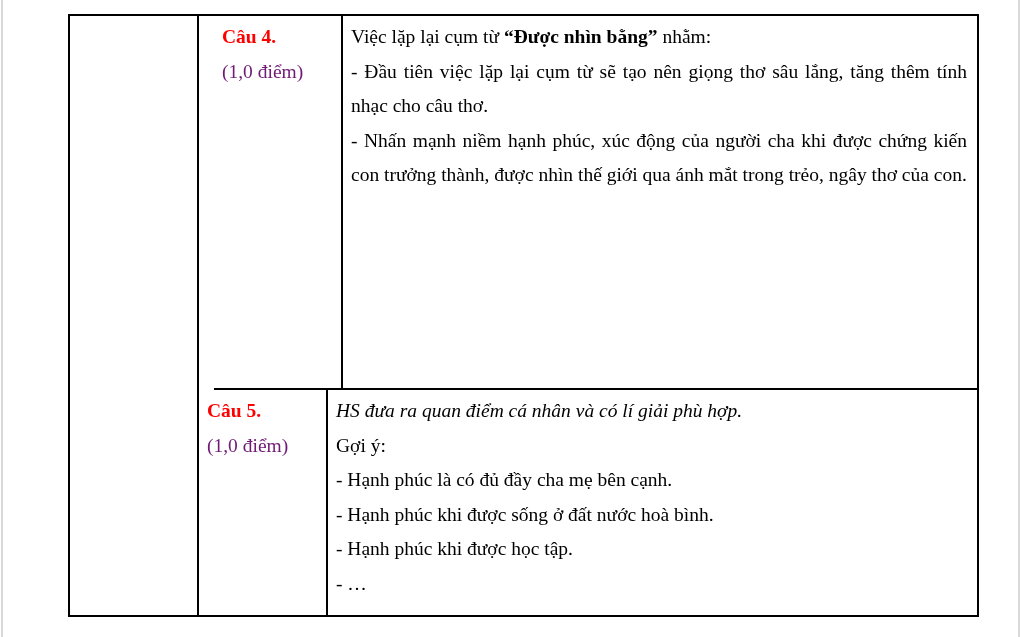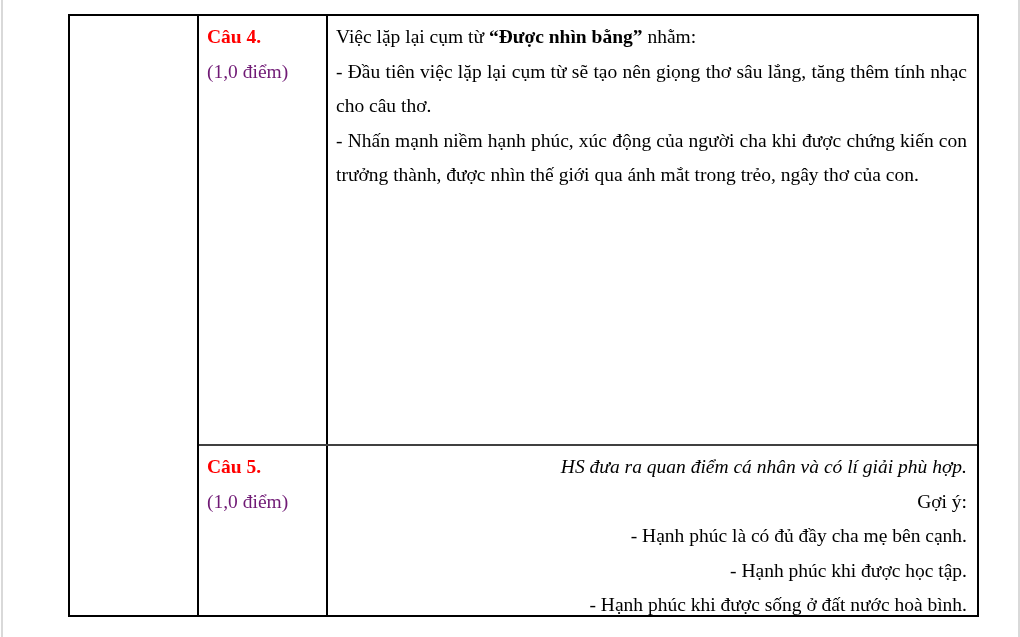--- a/index.html
+++ b/index.html
@@ -45,24 +45,25 @@
   }
   .qa-rows {
     flex: 1 1 auto;
     min-width: 0;
     display: flex;
     flex-direction: column;
   }
   .qa-row { display: flex; min-height: 0; }
   .qa-row.row-4 {
     flex: none;
-    height: 430px;
+    height: 374px;
     box-sizing: border-box;
-    border-bottom: 2px solid #404040;
+    border-bottom: 2px solid #000000;
     overflow: hidden;
+    margin-left: 15px;
   }
   .qa-row.row-5 { flex: 1 1 auto; overflow: hidden; }
 
   .q-cell {
     flex: none;
     width: 129px;
     box-sizing: border-box;
     border-right: 2px solid #000000;
     padding: 4px 4px 0 8px;
   }
@@ -82,21 +83,21 @@
     color: #ff0000;
   }
   .pts-label {
     font-weight: normal;
     color: #701a75;
   }
   .a-cell p {
     margin: 0;
     text-align: justify;
   }
-  .a-cell p.left { text-align: right; }
+  .a-cell p.left { text-align: left; }
   .italic-line { font-style: italic; }
   .bold-inline { font-weight: bold; }
 </style>
 </head>
 <body>
 
 <div class="page">
   <div class="page-edge left"></div>
   <div class="page-edge right"></div>
 
@@ -119,21 +120,21 @@
 
       <div class="qa-row row-5">
         <div class="q-cell">
           <div class="q-label">Câu 5.</div>
           <div class="pts-label">(1,0 điểm)</div>
         </div>
         <div class="a-cell">
           <p class="italic-line left">HS đưa ra quan điểm cá nhân và có lí giải phù hợp.</p>
           <p class="left">Gợi ý:</p>
           <p class="left">- Hạnh phúc là có đủ đầy cha mẹ bên cạnh.</p>
+          <p class="left">- Hạnh phúc khi được sống ở đất nước hoà bình.</p>
           <p class="left">- Hạnh phúc khi được học tập.</p>
-          <p class="left">- Hạnh phúc khi được sống ở đất nước hoà bình.</p>
           <p class="left">- …</p>
         </div>
       </div>
 
     </div>
   </div>
 </div>
 
 </body></html>

